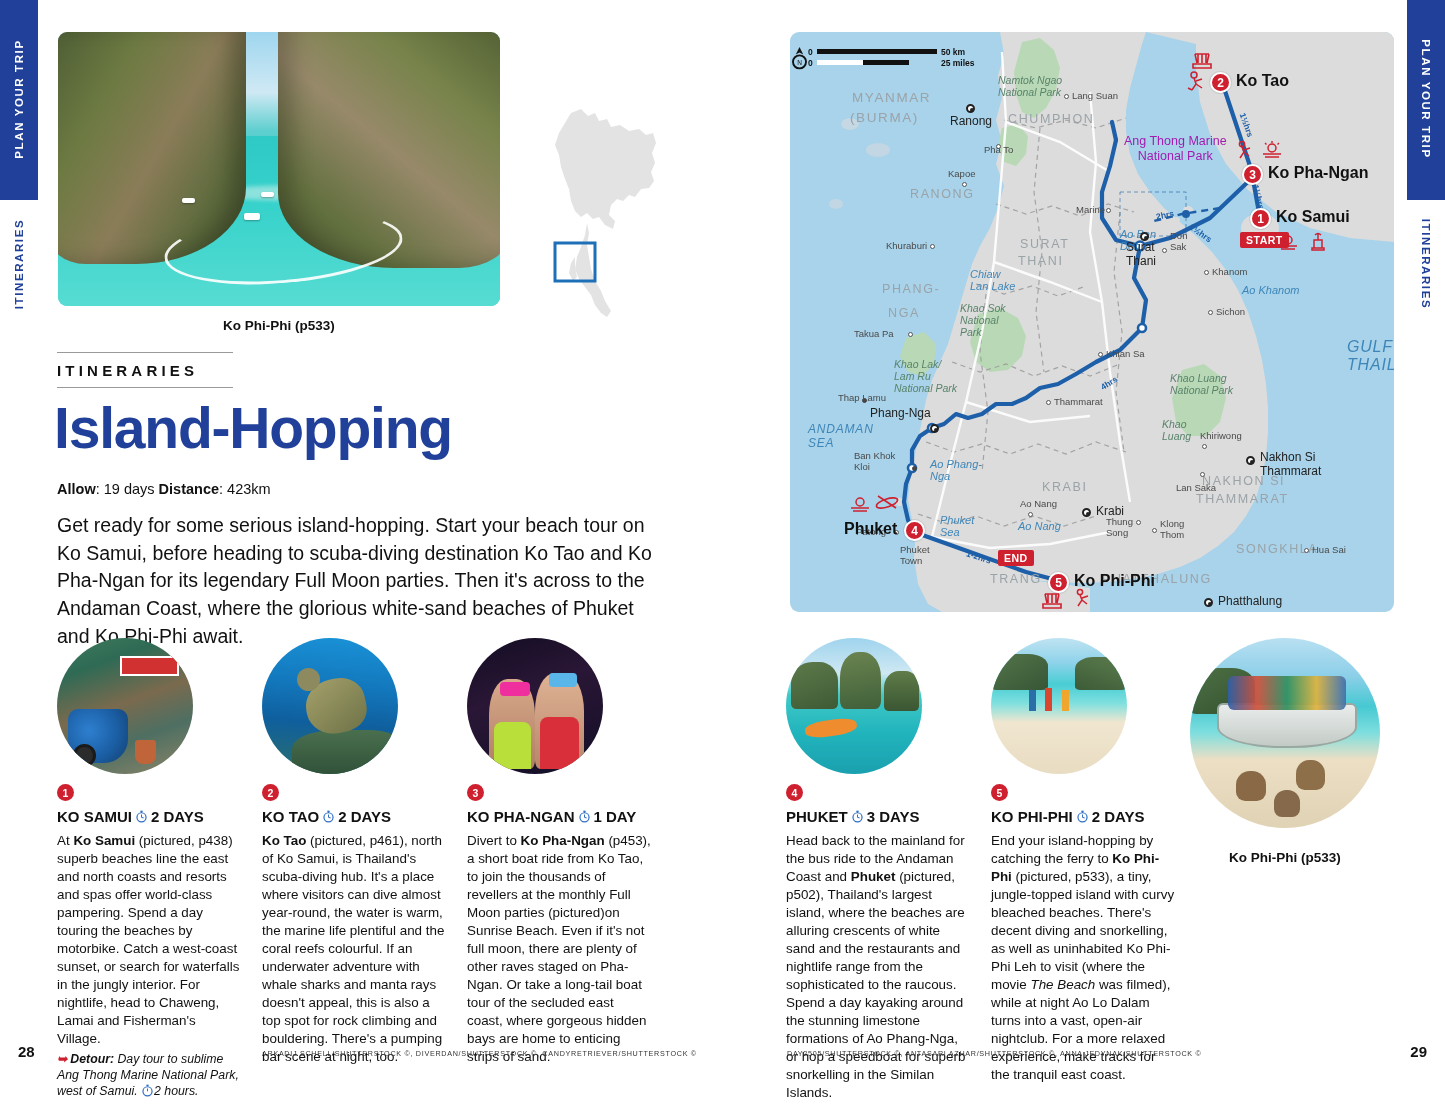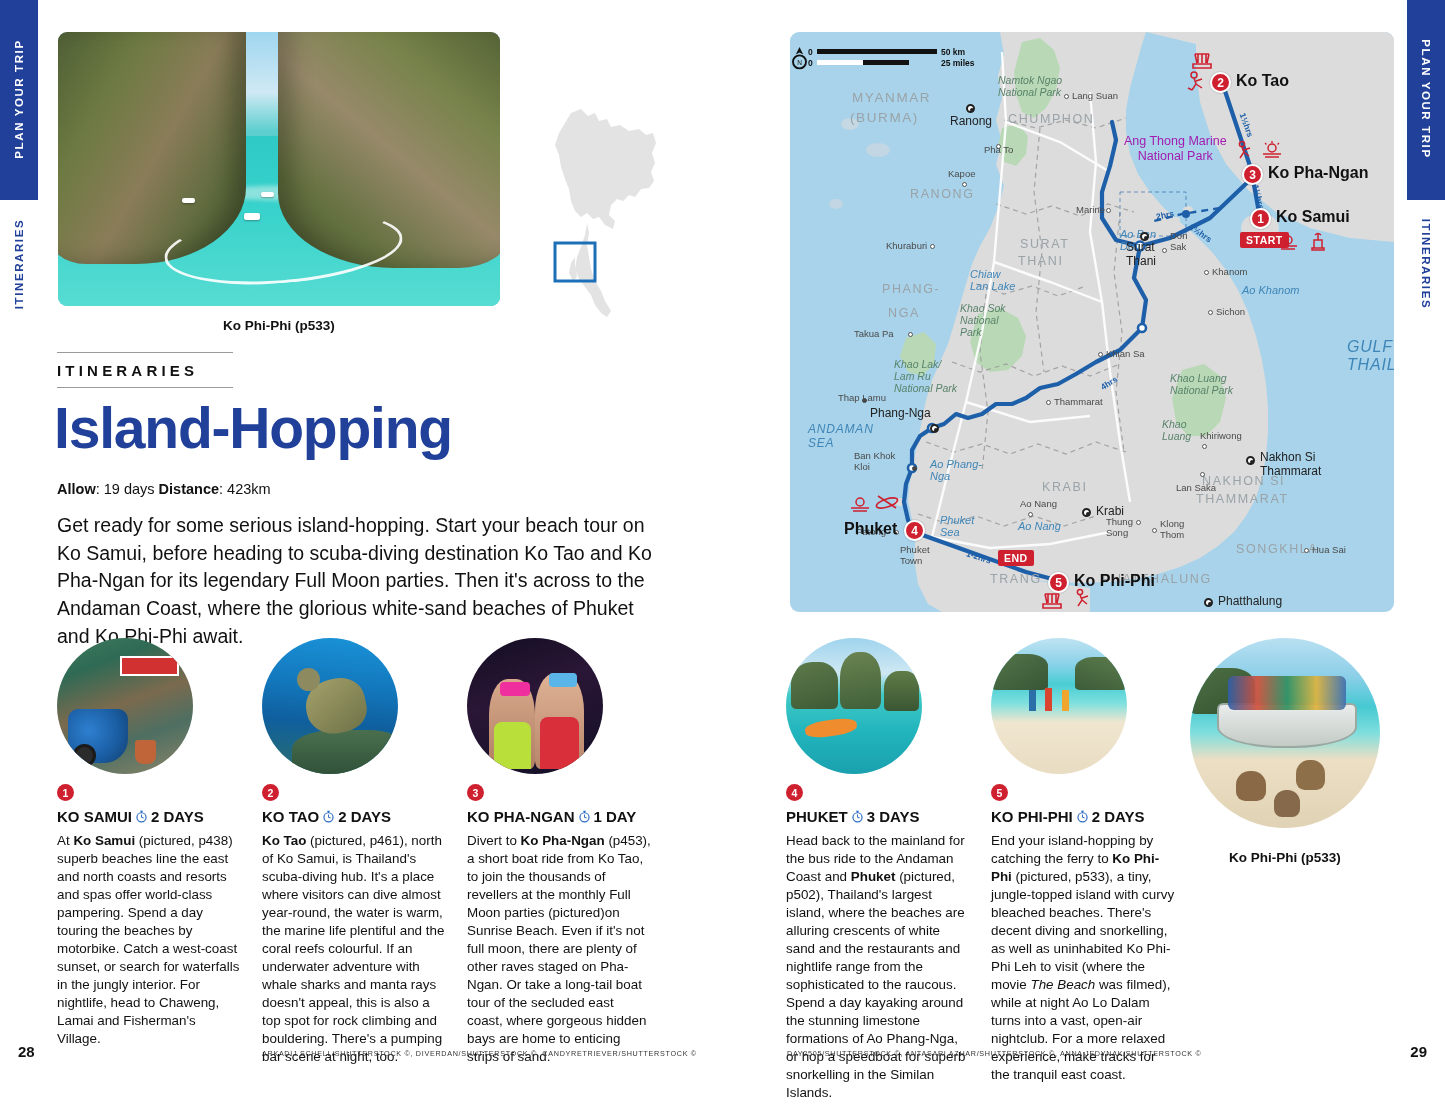--- a/index.html
+++ b/index.html
@@ -301,20 +301,28 @@
           <circle cx="8" cy="9" r="5.6" fill="none" stroke="#2f6fc4" stroke-width="1.5"></circle>
           <rect x="6.6" y="0.8" width="2.8" height="1.8" fill="#2f6fc4"></rect>
           <rect x="7.3" y="2.4" width="1.4" height="1.2" fill="#2f6fc4"></rect>
           <line x1="8" y1="9" x2="8" y2="5.6" stroke="#2f6fc4" stroke-width="1.3"></line>
           <line x1="8" y1="9" x2="10.6" y2="9.8" stroke="#2f6fc4" stroke-width="1.3"></line>
         </svg>
         <span>2 DAYS</span>
       </div>
       <div class="stop-body">
         <span>At </span><b>Ko Samui</b><span> (pictured, p438) superb beaches line the east and north coasts and resorts and spas offer world-class pampering. Spend a day touring the beaches by motorbike. Catch a west-coast sunset, or search for waterfalls in the jungly interior. For nightlife, head to Chaweng, Lamai and Fisherman's Village.</span>
+        <div class="detour">
+          <span class="dw">➥</span><b>Detour:</b><i> Day tour to sublime Ang Thong Marine National Park, west of Samui.</i>
+          <svg class="clock" style="display:inline-block;vertical-align:-2px;" viewBox="0 0 16 16">
+            <circle cx="8" cy="9" r="5.6" fill="none" stroke="#2f6fc4" stroke-width="1.5"></circle>
+            <rect x="6.6" y="0.8" width="2.8" height="1.8" fill="#2f6fc4"></rect>
+            <line x1="8" y1="9" x2="8" y2="5.6" stroke="#2f6fc4" stroke-width="1.3"></line>
+          </svg><i>2 hours.</i>
+        </div>
       </div>
     </div>
 
     <div class="stop" style="left:205px;">
       <div class="thumb">
         <div class="ph" style="background:linear-gradient(185deg,#1a93d8 0%,#1378bd 35%,#0f5f9e 62%,#2b6f6a 100%);"></div>
         <div style="position:absolute;left:22%;top:68%;width:80%;height:34%;background:linear-gradient(#4a6f4e,#2f5038);border-radius:40% 30% 0 0;"></div>
         <div style="position:absolute;left:32%;top:30%;width:44%;height:40%;background:linear-gradient(150deg,#a4a06a,#6f7348);border-radius:48% 42% 40% 46%;transform:rotate(-12deg);"></div>
         <div style="position:absolute;left:26%;top:22%;width:17%;height:17%;background:#8d8a60;border-radius:50%;"></div>
       </div>

